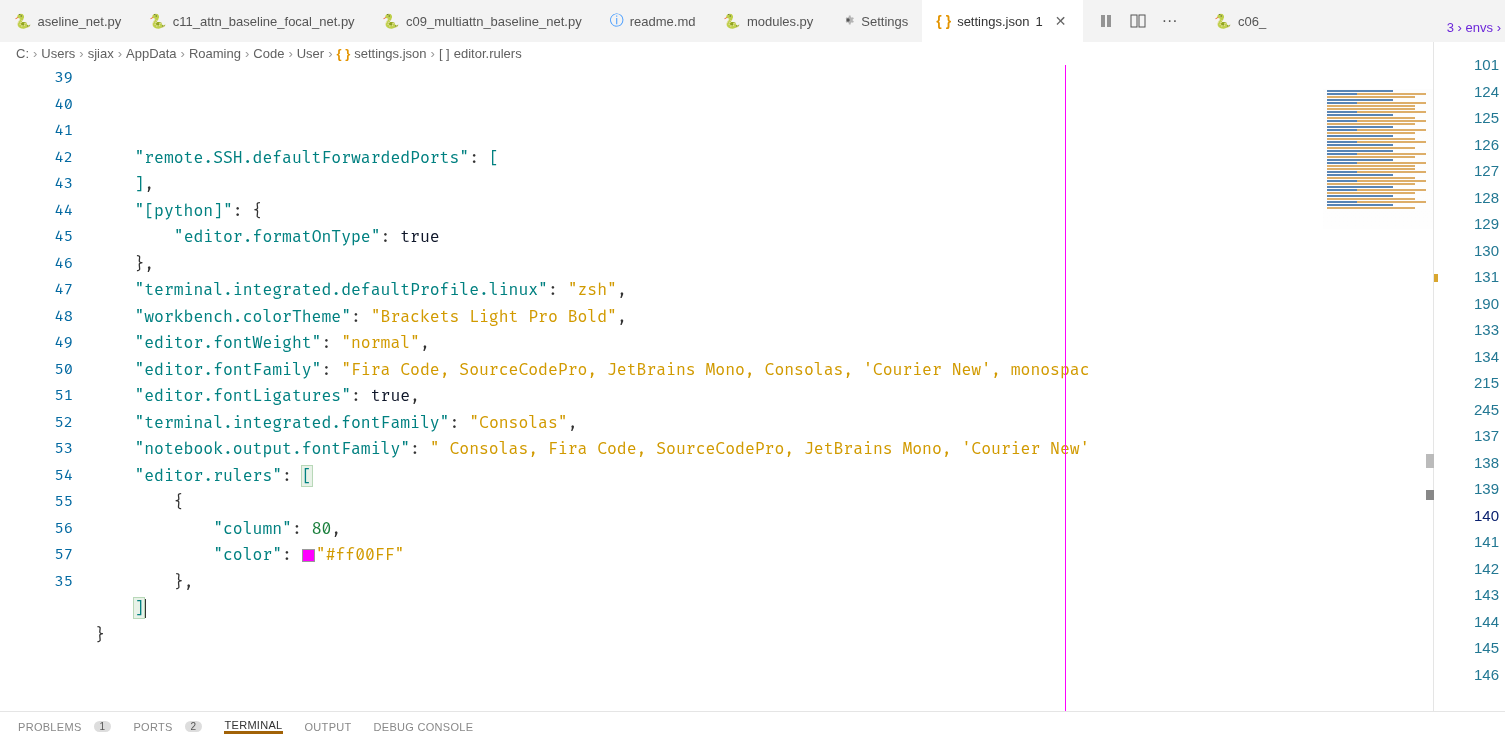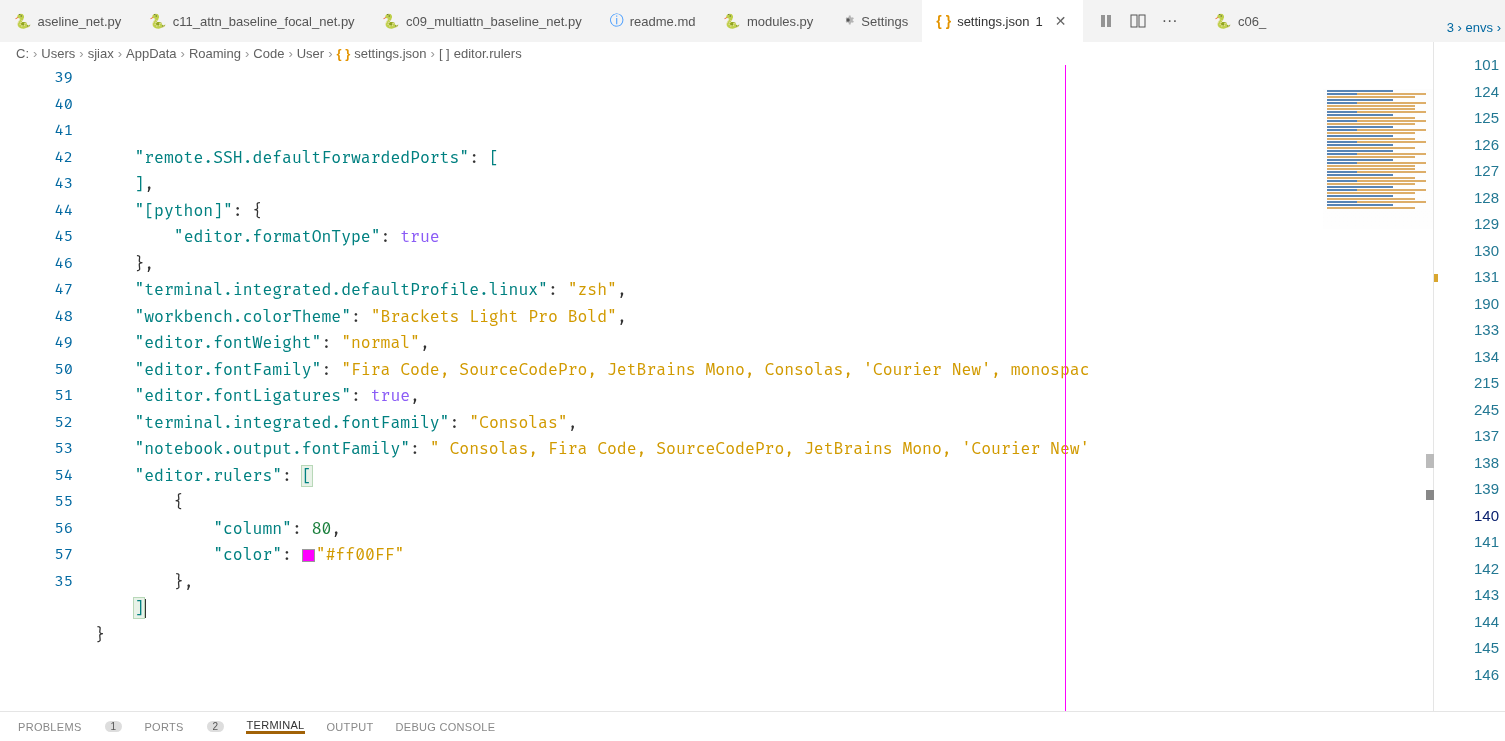--- a/index.html
+++ b/index.html
@@ -116,21 +116,21 @@
   top: 0;
   bottom: 0;
   width: 1px;
   background: #ff00ff;
   left: 970px;
   z-index: 1;
 }
 .tok-str { color: #d19a00; }
 .tok-key { color: #008080; }
 .tok-punc { color: #008080; }
-.tok-bool { color: #8b5cf6; }
+.tok-bool { color: #0f172a; }
 .tok-brace { color: #333; }
 .tok-num { color: #1a7f3c; }
 .tok-hl { background: #e8f2e8; outline: 1px solid #b8d8b8; }
 .color-swatch {
   display: inline-block;
   width: 13px;
   height: 13px;
   background: #ff00ff;
   border: 1px solid #999;
   vertical-align: middle;
@@ -158,21 +158,21 @@
   font-size: 15px;
   color: #237893;
 }
 .right-gutter .ln { height: 26.5px; }
 .right-gutter .ln.current { color: #0b216f; font-weight: 500; }
 .right-breadcrumb {
   position: absolute;
   top: -22px;
   right: 4px;
   font-size: 13px;
-  color: #0369a1;
+  color: #6d28d9;
 }
 .right-marker {
   position: absolute;
   left: 0;
   width: 4px;
   height: 8px;
   background: #d9a62e;
 }
 .right-scroll-thumb {
   position: absolute;
@@ -189,21 +189,21 @@
   height: 30px;
   background: #fff;
   border-top: 1px solid #e5e5e5;
   display: flex;
   align-items: center;
   padding: 0 18px;
   gap: 22px;
   font-size: 11px;
   color: #888;
 }
-.panel-tab { display: flex; align-items: center; gap: 23px; cursor: pointer; letter-spacing: 0.3px; }
+.panel-tab { display: flex; align-items: center; gap: 12px; cursor: pointer; letter-spacing: 0.3px; }
 .panel-tab.active { color: #333; border-bottom: 3px solid #a16207; }
 .badge {
   background: #ddd;
   color: #555;
   border-radius: 8px;
   padding: 0 6px;
   font-size: 10px;
   min-width: 16px;
   text-align: center;
 }

